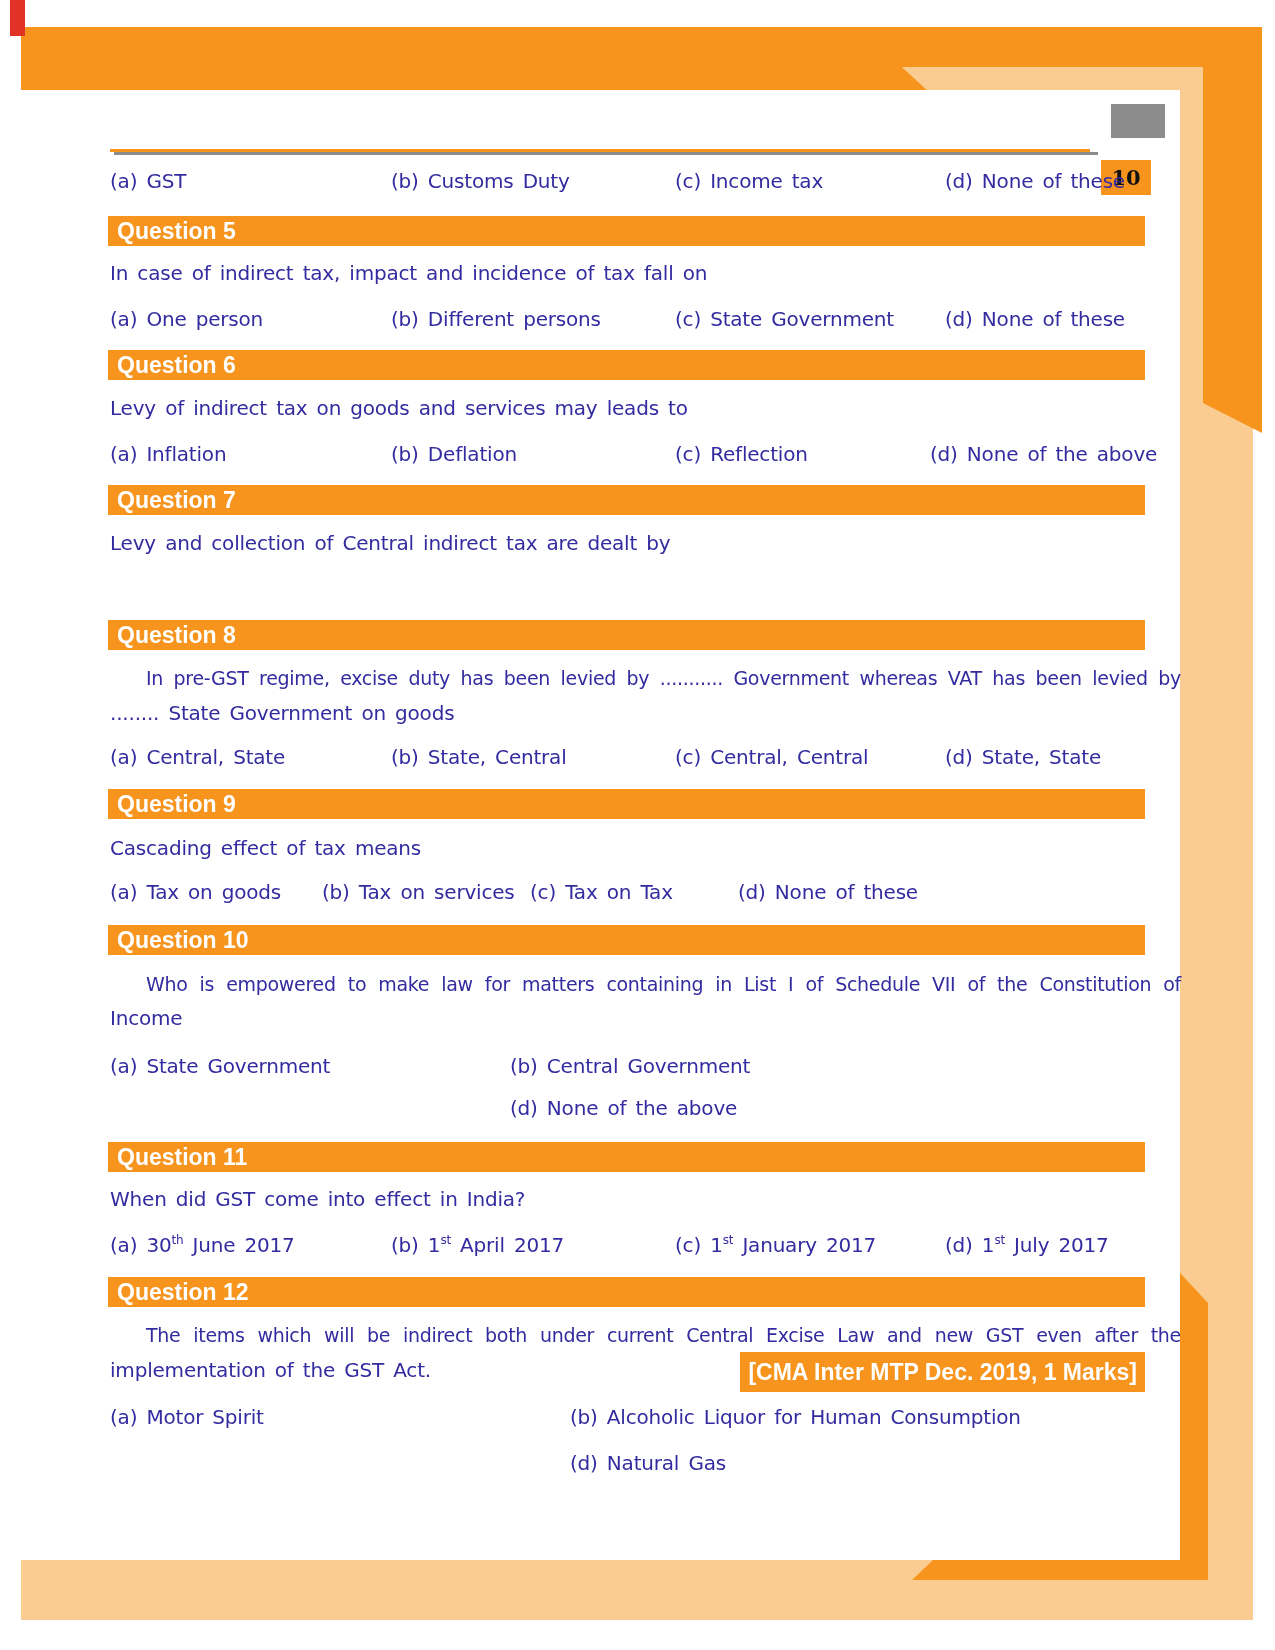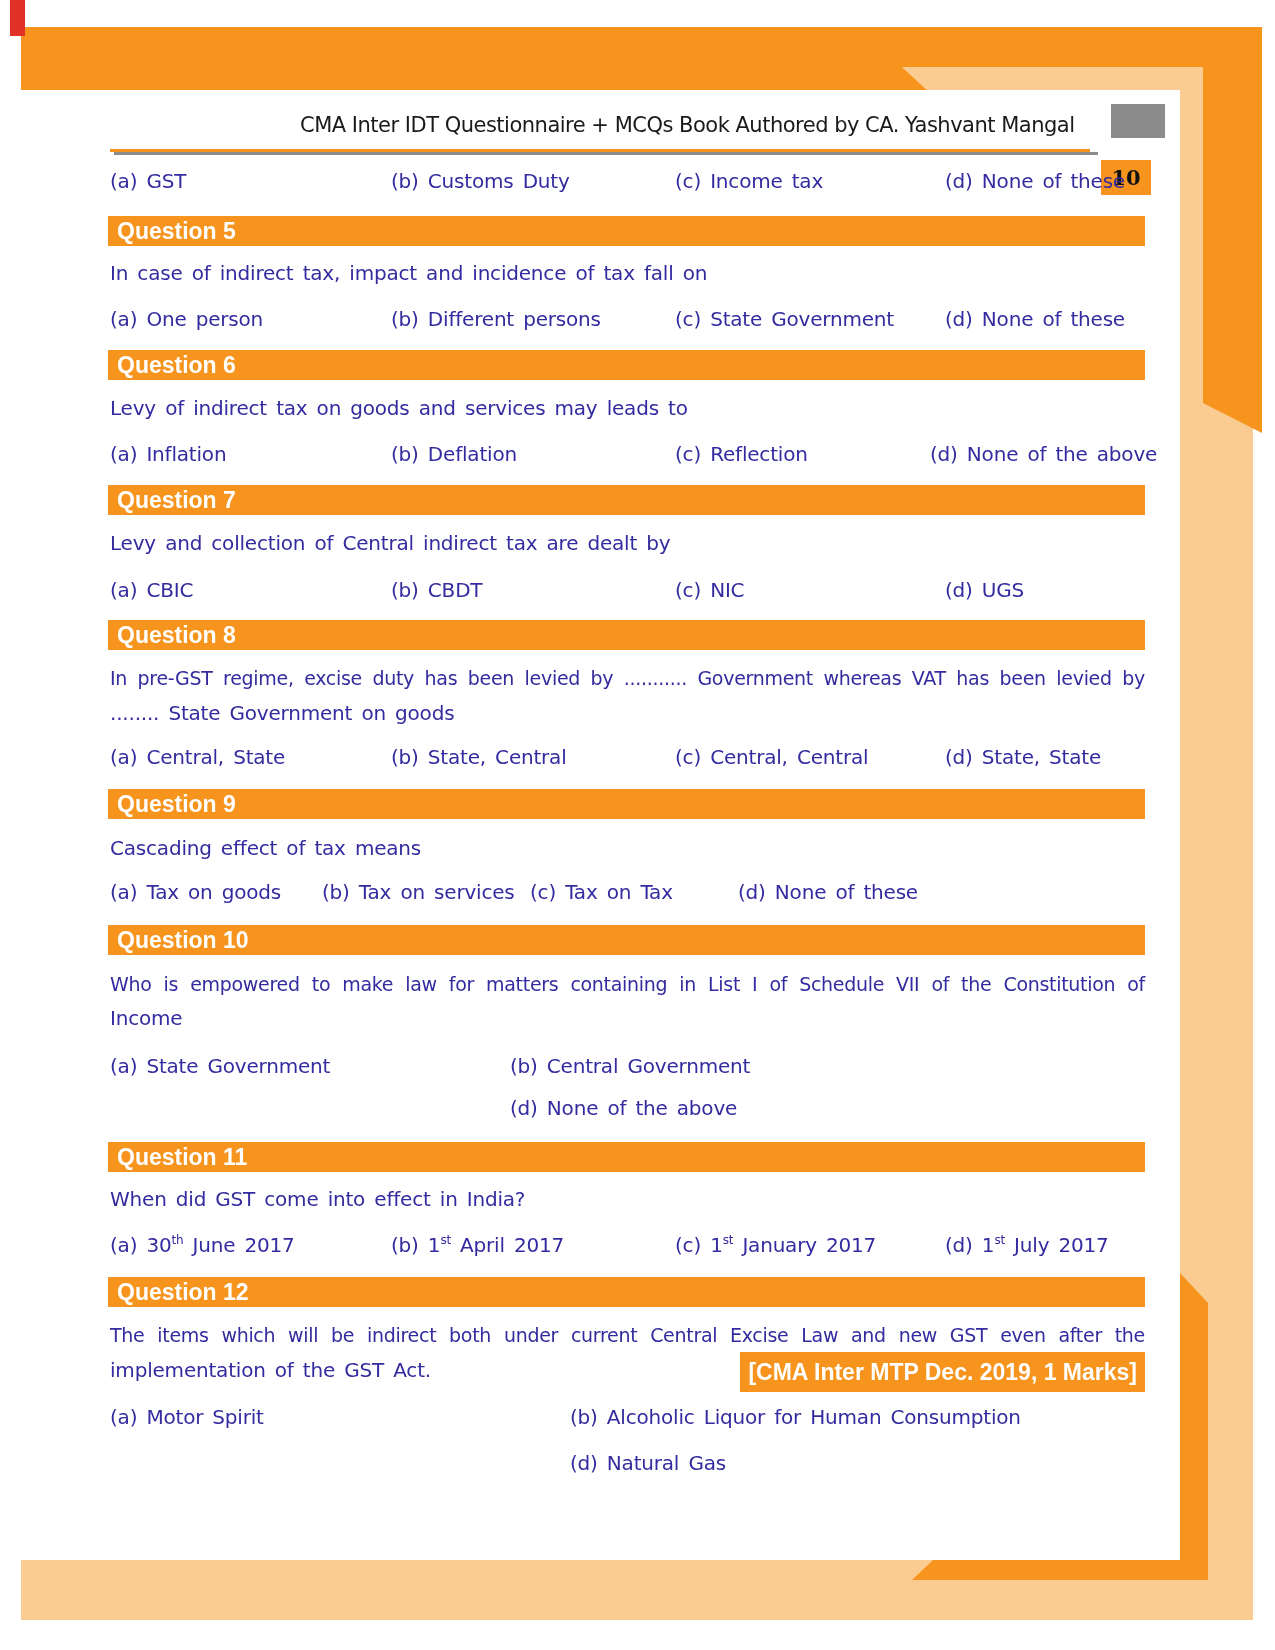--- a/index.html
+++ b/index.html
@@ -2,21 +2,21 @@
 <html style="--accent: #F7941D; --peach: #FACC92; --text: #332B9F; --banner_text: #FFFFFF; --gray: #8C8C8C; --red: #E23227;"><head>
 <meta charset="utf-8">
 <style>
   html,body{margin:0;padding:0;background:#fff;}
   #page{position:relative;width:1275px;height:1650px;background:#fff;overflow:hidden;
         font-family:"DejaVu Sans",sans-serif;}
   .abs{position:absolute;}
   .bodytext{color:var(--text);font-size:20px;line-height:26px;height:26px;white-space:nowrap;
             letter-spacing:-0.2px;word-spacing:3px;}
   .just{width:1035px;font-size:19px;letter-spacing:-0.3px;word-spacing:0;white-space:normal;
-        text-align:justify;text-align-last:justify;}
+        text-align:justify;text-align-last:justify;margin-left:36px;}
   .banner{left:108px;width:1037px;height:30px;background:var(--accent);color:var(--banner_text);
           font-family:"Liberation Sans",sans-serif;font-weight:bold;font-size:23px;
           line-height:30px;padding-left:9px;box-sizing:border-box;}
   .optrow{left:0;width:1275px;height:26px;}
   .opt{position:absolute;top:0;color:var(--text);font-size:20px;line-height:26px;
        white-space:nowrap;letter-spacing:-0.2px;word-spacing:3px;}
   .opt sup{font-size:12px;line-height:0;}
   .title{top:108px;left:300px;right:253px;height:34px;line-height:34px;text-align:right;
          color:#1a1a1a;font-size:21px;letter-spacing:-0.5px;white-space:nowrap;}
   .rule-orange{left:110px;top:149px;width:980px;height:3px;background:var(--accent);}
@@ -40,21 +40,20 @@
     <polygon points="902,67 1253,67 1253,1620 1180,1620 1180,90 927,90" fill="#FACC92"></polygon>
     <rect x="21" y="1560" width="1232" height="60" fill="#FACC92"></rect>
     <polygon points="21,27 1262,27 1262,67 902,67 927,90 21,90" fill="#F7941D"></polygon>
     <polygon points="1203,27 1262,27 1262,433 1203,403" fill="#F7941D"></polygon>
     <polygon points="1180,1273 1208,1303 1208,1580 1180,1580" fill="#F7941D"></polygon>
     <polygon points="912,1580 933,1560 1208,1560 1208,1580" fill="#F7941D"></polygon>
   </svg>
 
   <div class="abs redbar"></div>
 
-  <div class="abs title">CMA Inter IDT Questionnaire + MCQs Book Authored by CA. Yashvant Mangal</div>
   <div class="abs pagebox-shadow"></div>
   <div class="abs pagebox">10</div>
   <div class="abs rule-orange"></div>
   <div class="abs rule-gray"></div>
 
   <div class="abs optrow" style="top:168px">
     <span class="opt" style="left:110px">(a) GST</span>
     <span class="opt" style="left:391px">(b) Customs Duty</span>
     <span class="opt" style="left:675px">(c) Income tax</span>
     <span class="opt" style="left:945px">(d) None of these</span>
@@ -73,26 +72,20 @@
   <div class="abs bodytext" style="left:110px;top:395px">Levy of indirect tax on goods and services may leads to</div>
   <div class="abs optrow" style="top:441px">
     <span class="opt" style="left:110px">(a) Inflation</span>
     <span class="opt" style="left:391px">(b) Deflation</span>
     <span class="opt" style="left:675px">(c) Reflection</span>
     <span class="opt" style="left:930px">(d) None of the above</span>
   </div>
 
   <div class="abs banner" style="top:485px">Question 7</div>
   <div class="abs bodytext" style="left:110px;top:530px">Levy and collection of Central indirect tax are dealt by</div>
-  <div class="abs optrow" style="top:577px">
-    <span class="opt" style="left:110px">(a) CBIC</span>
-    <span class="opt" style="left:391px">(b) CBDT</span>
-    <span class="opt" style="left:675px">(c) NIC</span>
-    <span class="opt" style="left:945px">(d) UGS</span>
-  </div>
 
   <div class="abs banner" style="top:620px">Question 8</div>
   <div class="abs bodytext just" style="left:110px;top:665px">In pre-GST regime, excise duty has been levied by ........... Government whereas VAT has been levied by</div>
   <div class="abs bodytext" style="left:110px;top:700px">........ State Government on goods</div>
   <div class="abs optrow" style="top:744px">
     <span class="opt" style="left:110px">(a) Central, State</span>
     <span class="opt" style="left:391px">(b) State, Central</span>
     <span class="opt" style="left:675px">(c) Central, Central</span>
     <span class="opt" style="left:945px">(d) State, State</span>
   </div>

